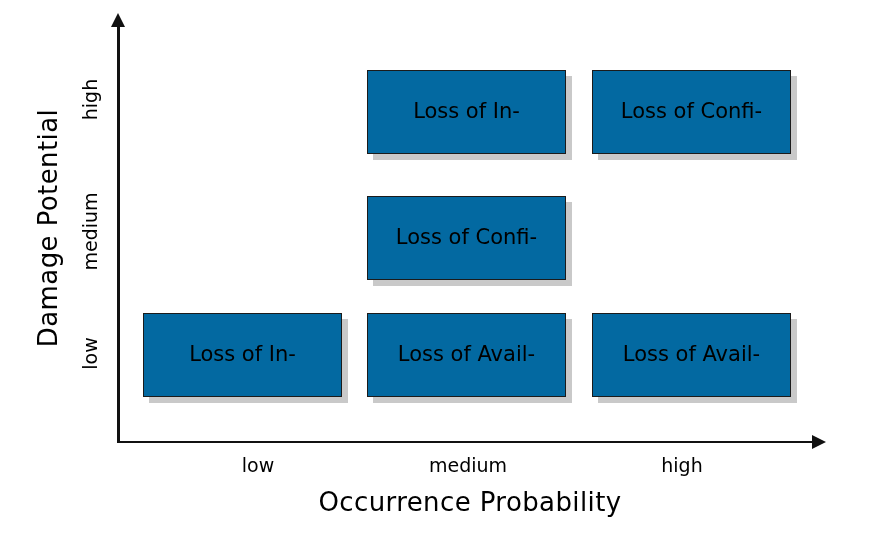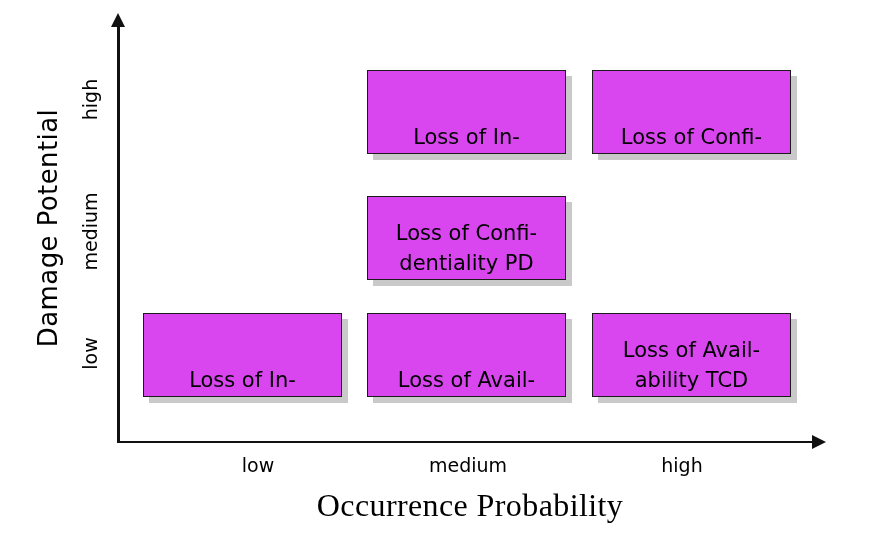--- a/index.html
+++ b/index.html
@@ -71,24 +71,23 @@
     font-size: 26px;
     letter-spacing: 0.4px;
     white-space: nowrap;
   }
   #x-axis-title {
     position: absolute;
     left: 117px;
     top: 487px;
     width: 706px;
     text-align: center;
-    font-size: 32px;
+    font-size: 26px;
     letter-spacing: 0.4px;
     white-space: nowrap;
-    font-family: Liberation Serif, serif;
   }
 
   
   .y-tick {
     position: absolute;
     transform-origin: 50% 50%;
     transform: rotate(-90deg);
     font-size: 19px;
     white-space: nowrap;
     text-align: center;
@@ -100,27 +99,27 @@
     font-size: 19px;
     white-space: nowrap;
     text-align: center;
     line-height: 1;
   }
 
   
   .cell {
     position: absolute;
     box-sizing: border-box;
-    background: #d946ef;
+    background: #0369a1;
     border: 1.6px solid #1b1b1b;
     box-shadow: 6px 6px 0 0 #c9c9c9;
     display: flex;
     flex-direction: column;
     align-items: center;
-    justify-content: flex-end;
+    justify-content: center;
     text-align: center;
     font-size: 21px;
     line-height: 1.42;
     color: #000000;
   }
   .cell .ln {
     display: block;
     white-space: nowrap;
   }
 </style>
@@ -149,29 +148,27 @@
   <div class="cell" style="left:367px; top:70px; width:199px; height:84px;">
     <span class="ln">Loss of In-</span>
   </div>
 
   <div class="cell" style="left:592px; top:70px; width:199px; height:84px;">
     <span class="ln">Loss of Confi-</span>
   </div>
 
   <div class="cell" style="left:367px; top:196px; width:199px; height:84px;">
     <span class="ln">Loss of Confi-</span>
-    <span class="ln">dentiality PD</span>
   </div>
 
   <div class="cell" style="left:143px; top:313px; width:199px; height:84px;">
     <span class="ln">Loss of In-</span>
   </div>
 
   <div class="cell" style="left:367px; top:313px; width:199px; height:84px;">
     <span class="ln">Loss of Avail-</span>
   </div>
 
   <div class="cell" style="left:592px; top:313px; width:199px; height:84px;">
     <span class="ln">Loss of Avail-</span>
-    <span class="ln">ability TCD</span>
   </div>
 
 </div>
 
 </body></html>

